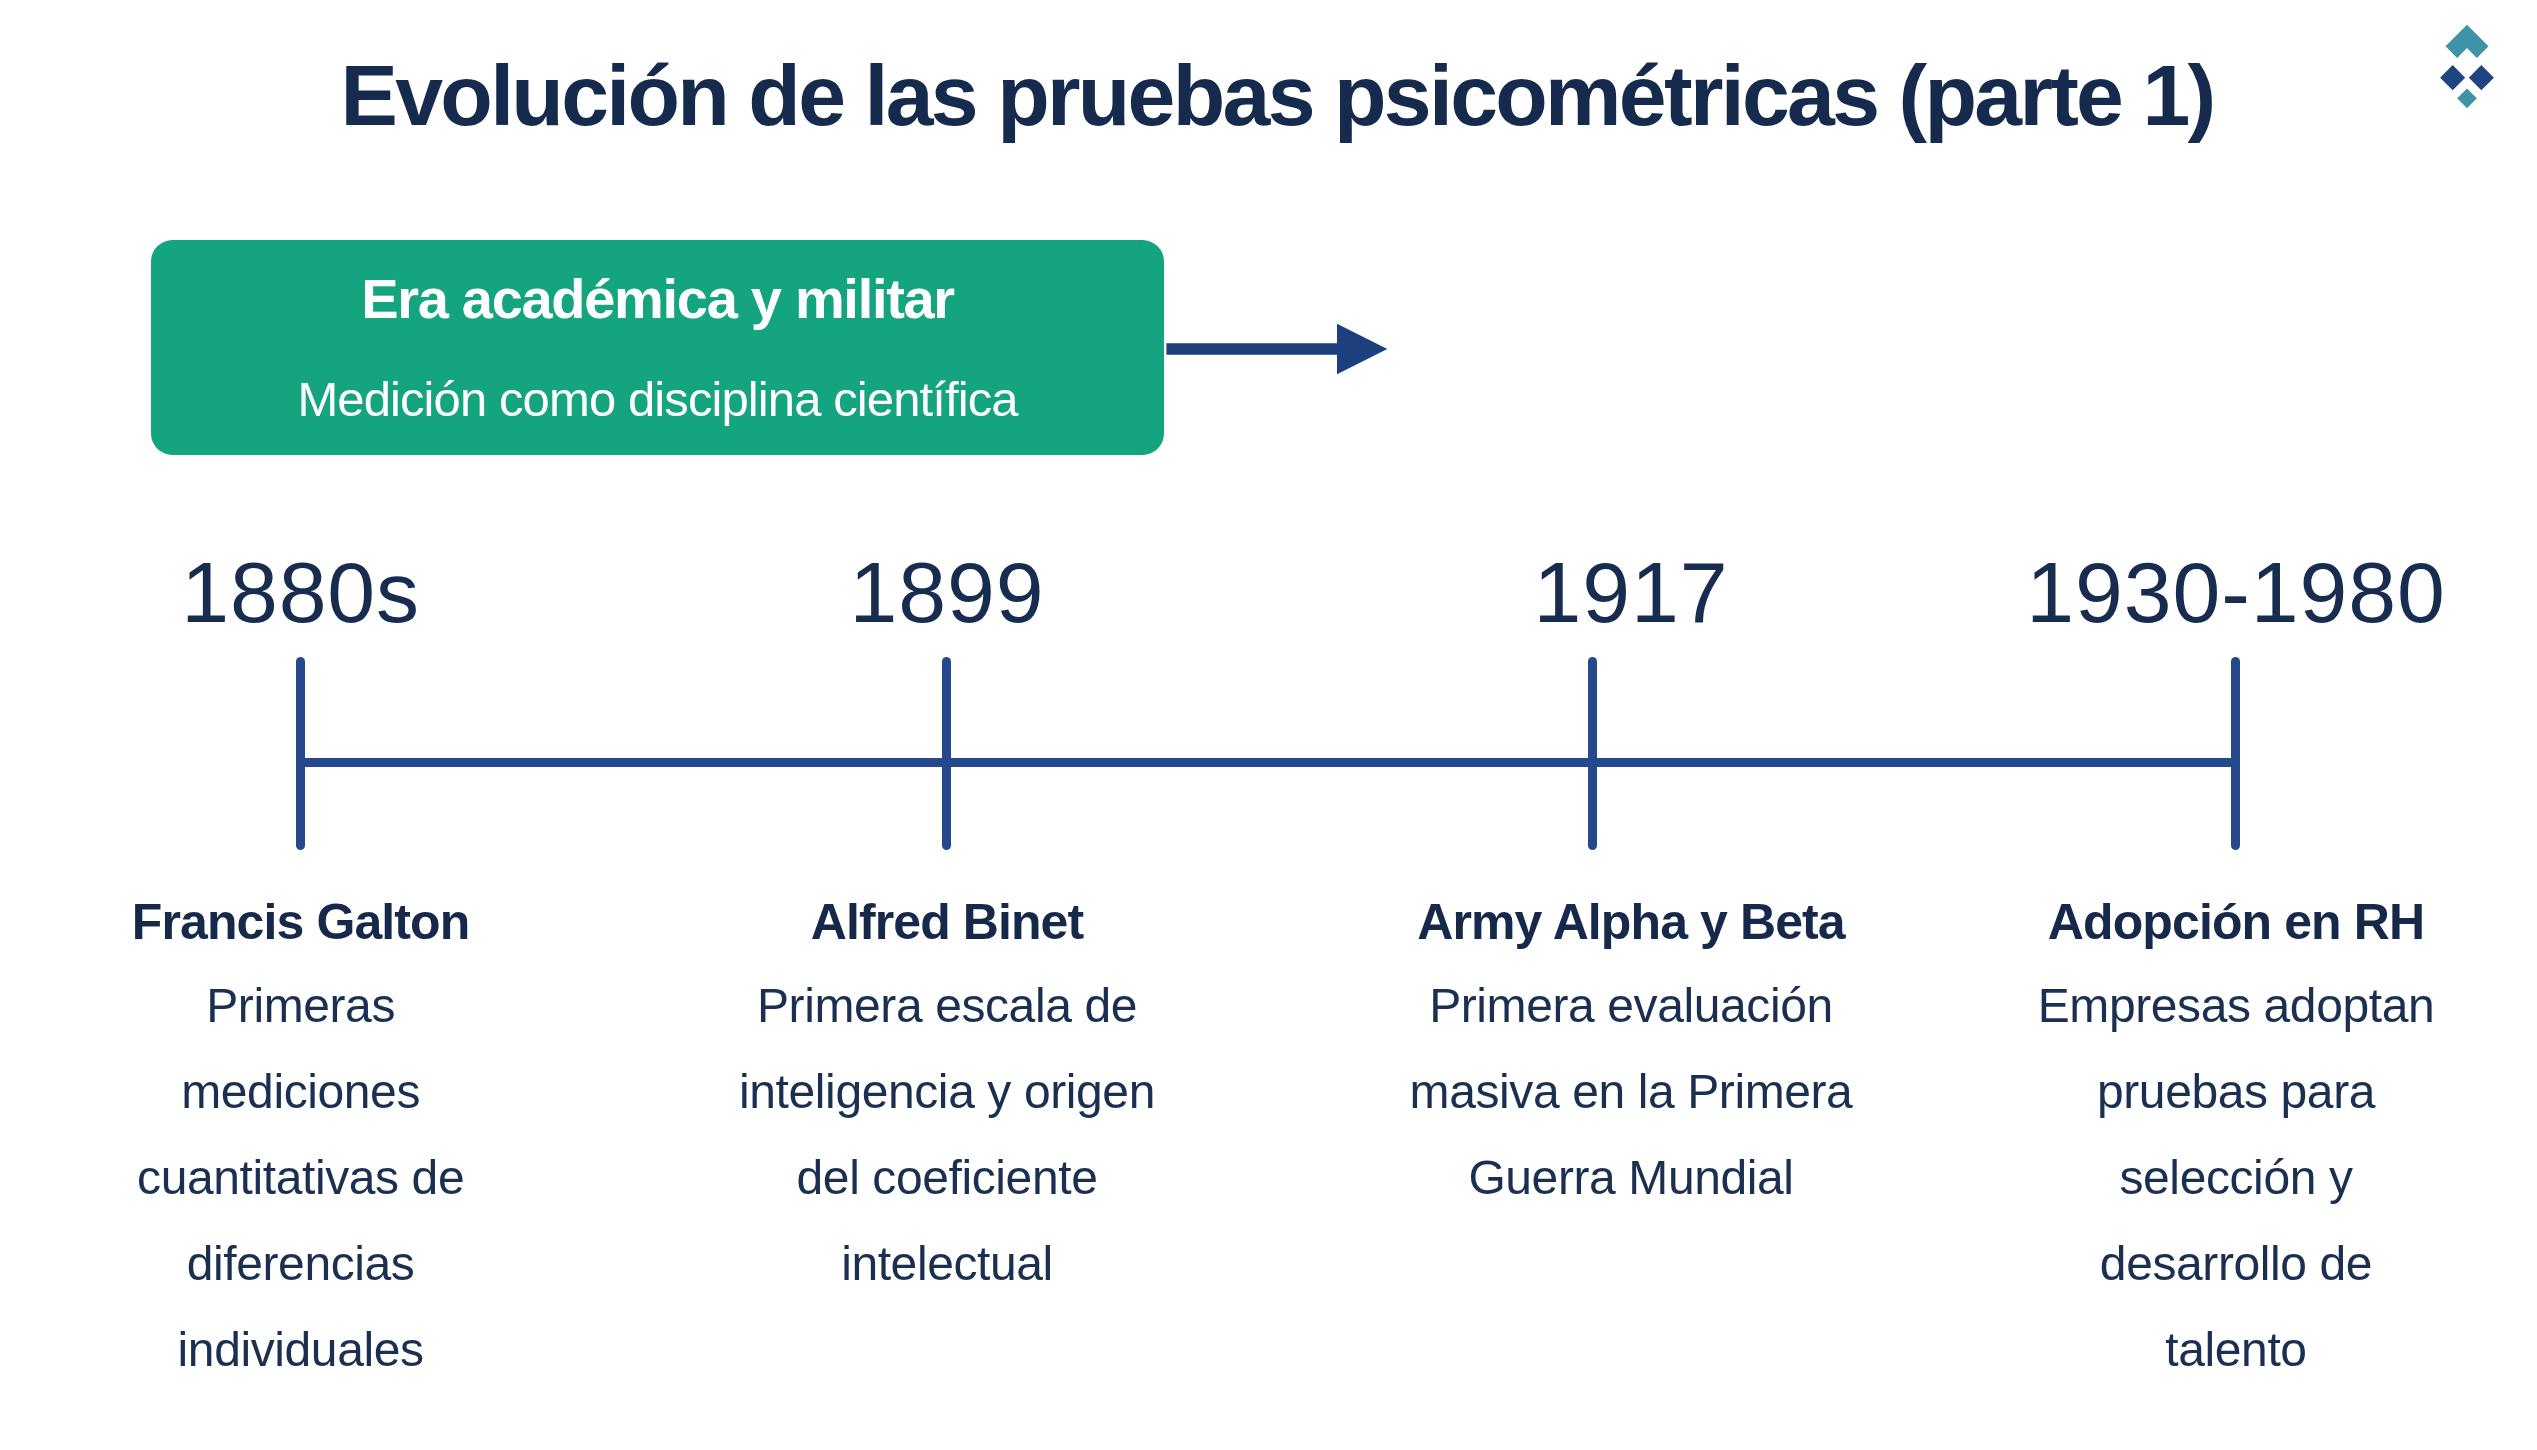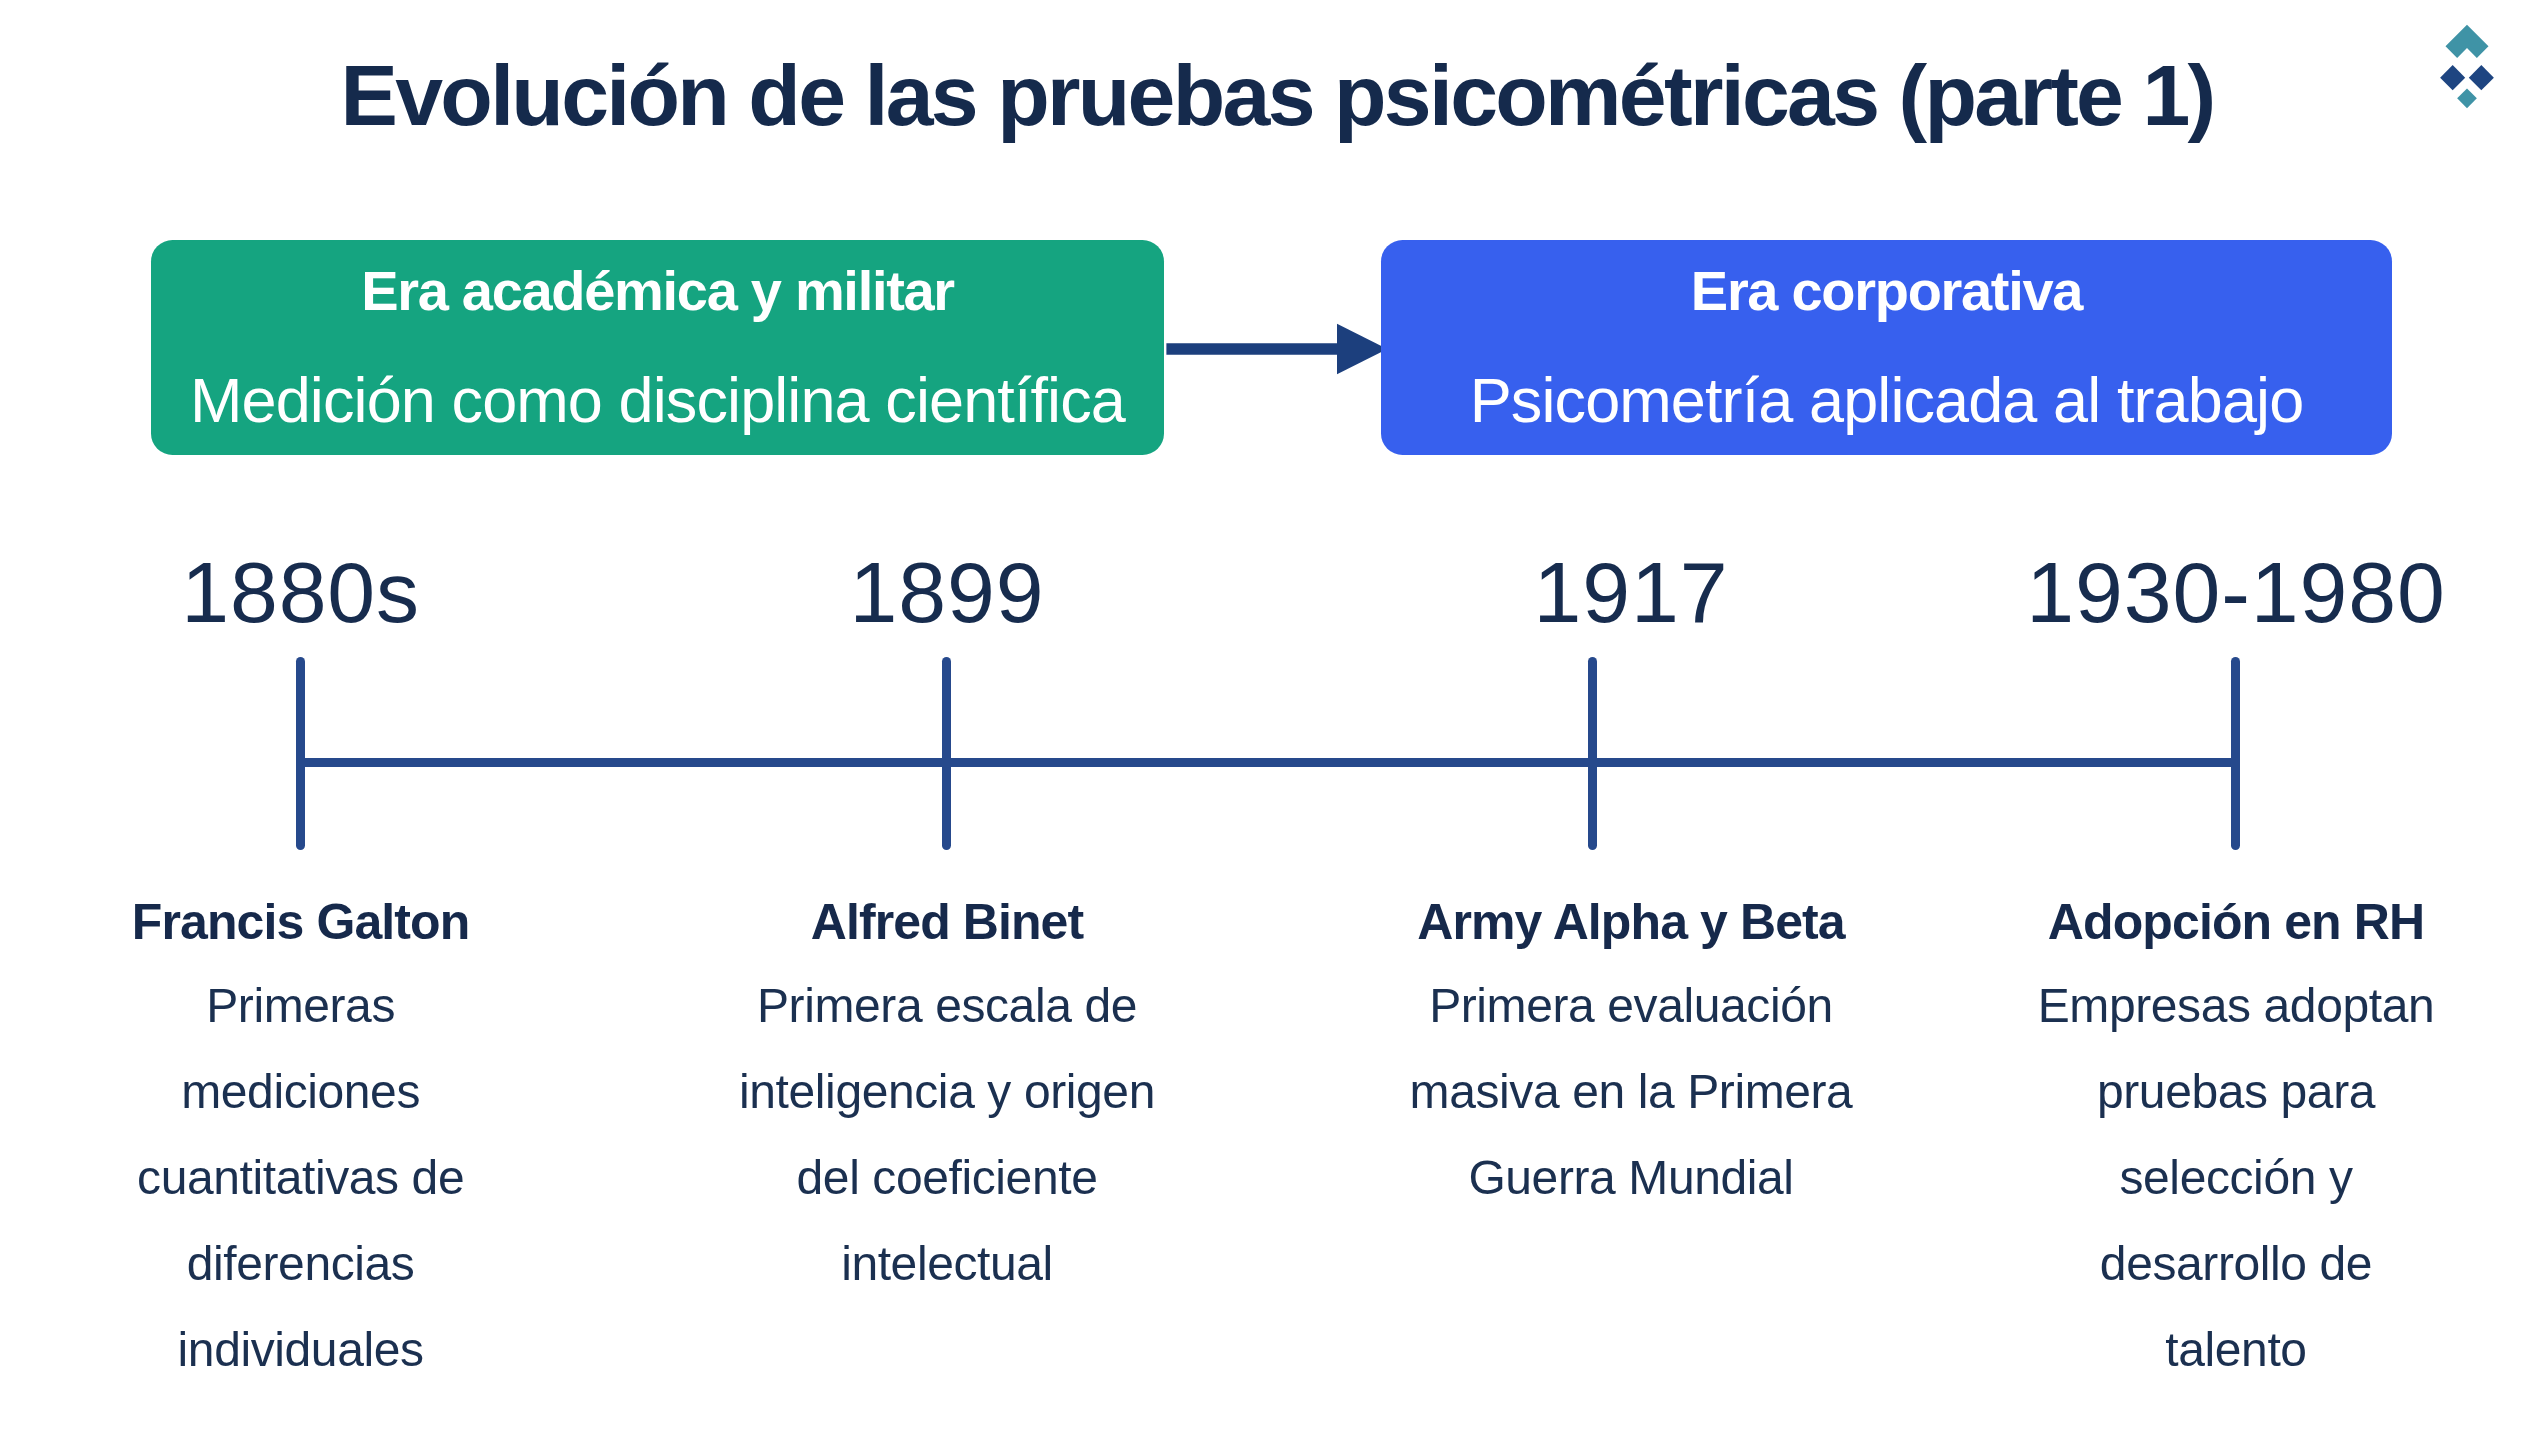--- a/index.html
+++ b/index.html
@@ -52,21 +52,21 @@
   }
   .era-card.green { left: 151px;  width: 1013px; background: #15A480; }
   .era-card.blue  { left: 1381px; width: 1011px; background: #3760EE; }
   .era-title {
     font-size: 56px;
     font-weight: 700;
     letter-spacing: -1.3px;
     line-height: 1.1;
   }
   .era-subtitle {
-    font-size: 63px;
+    font-size: 49px;
     font-weight: 400;
     letter-spacing: -0.9px;
     line-height: 1.1;
   }
 
   
   .arrow { position: absolute; left: 1161px; top: 313px; }
 
   
   .timeline-line {
@@ -153,24 +153,20 @@
   <div class="era-card green">
     <div class="era-title">Era académica y militar</div>
     <div class="era-subtitle">Medición como disciplina científica</div>
   </div>
 
   <svg class="arrow" width="229" height="72" viewBox="0 0 255 80" xmlns="http://www.w3.org/2000/svg">
     <line x1="6" y1="40" x2="200" y2="40" stroke="#1C3F7D" stroke-width="13"></line>
     <polygon points="196,12 196,68 252,40" fill="#1C3F7D"></polygon>
   </svg>
 
-  <div class="era-card blue">
-    <div class="era-title">Era corporativa</div>
-    <div class="era-subtitle">Psicometría aplicada al trabajo</div>
-  </div>
 
   <div class="year pos-1">1880s</div>
   <div class="year pos-2">1899</div>
   <div class="year pos-3">1917</div>
   <div class="year pos-4">1930-1980</div>
 
   <div class="timeline-line"></div>
   <div class="tick pos-1"></div>
   <div class="tick pos-2"></div>
   <div class="tick pos-3"></div>

